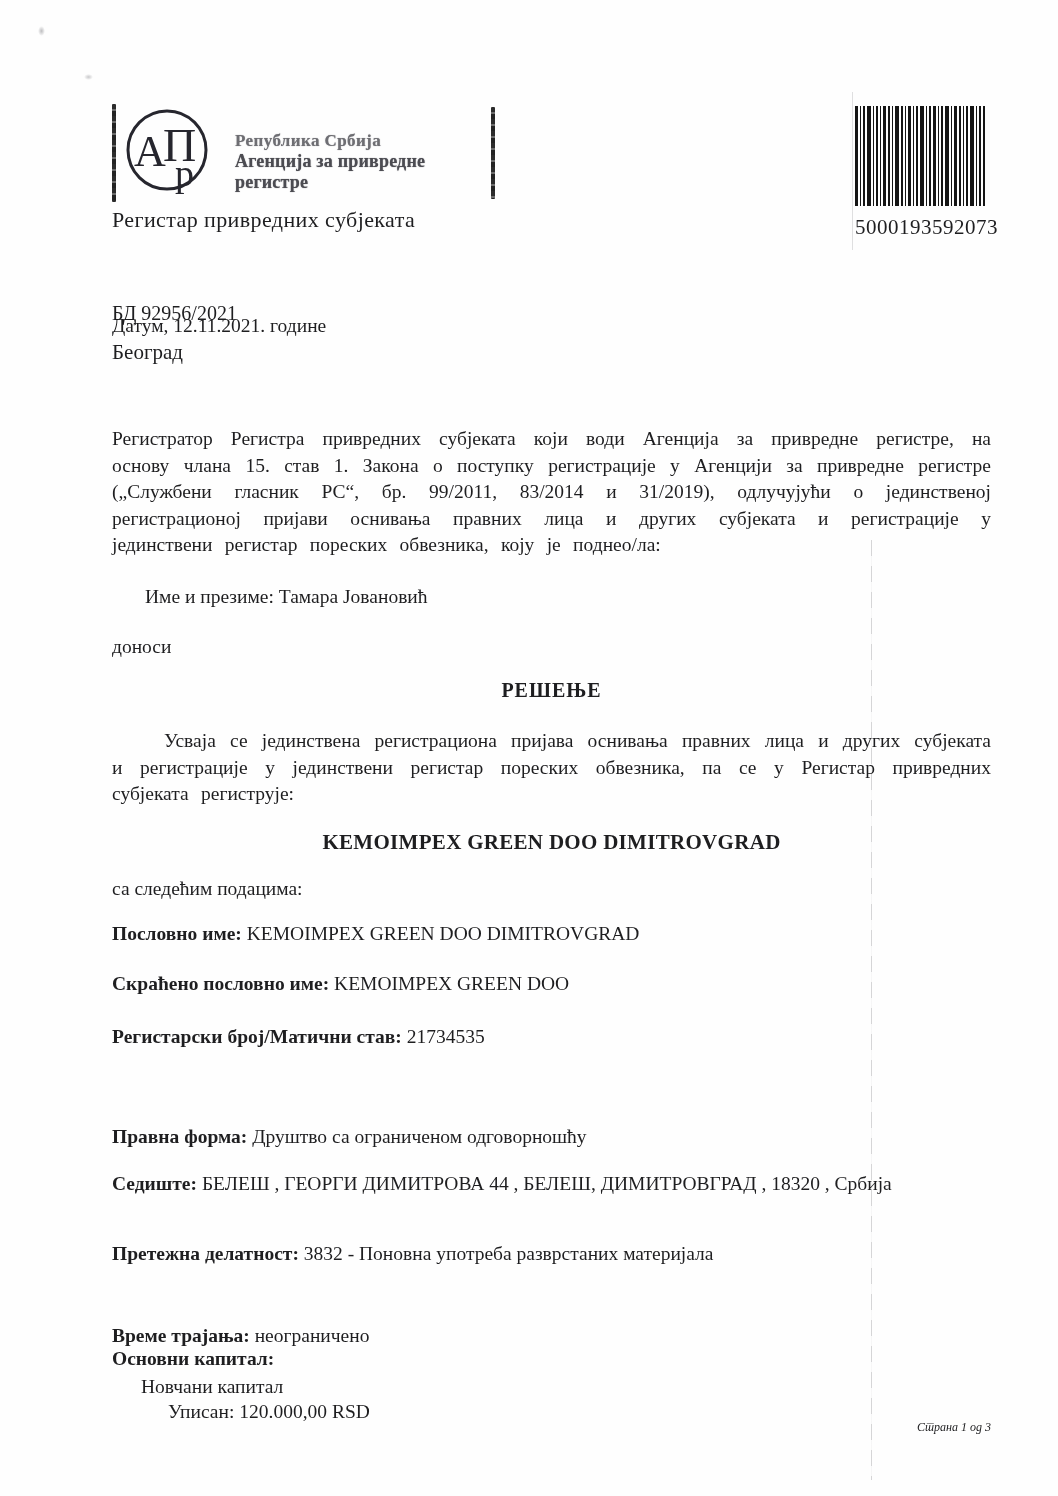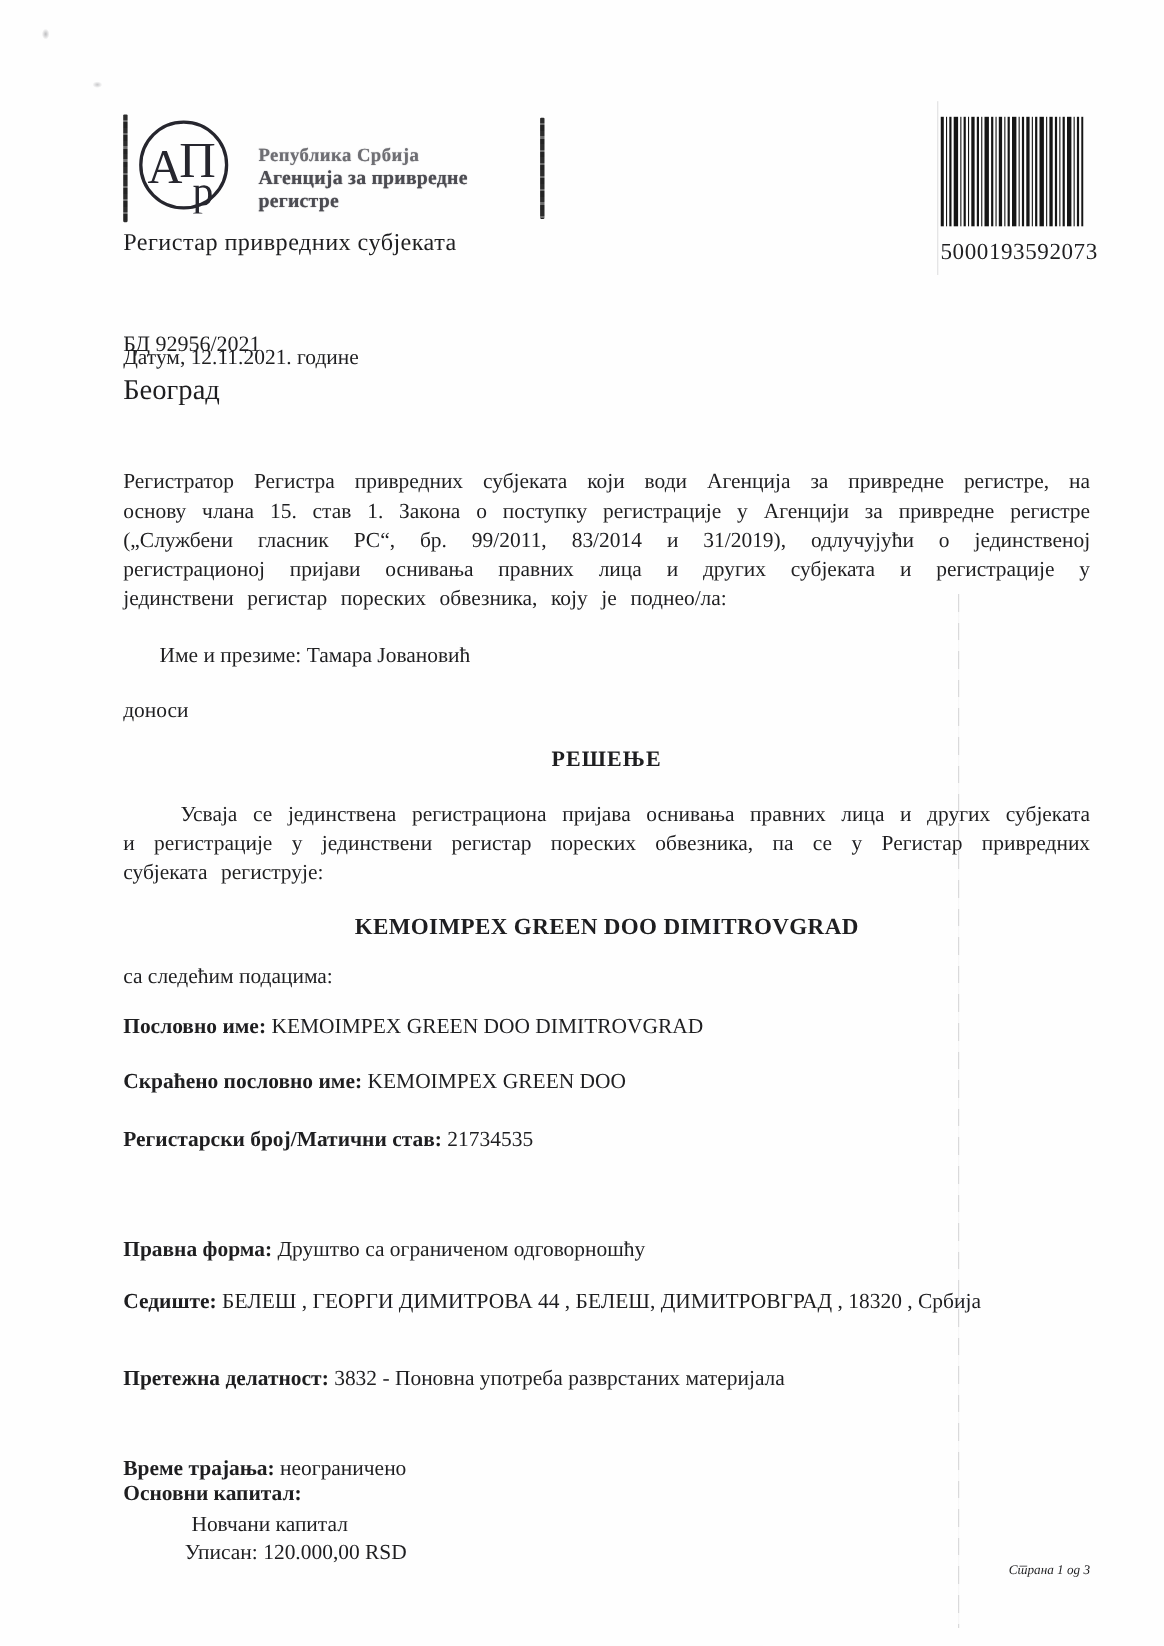--- a/index.html
+++ b/index.html
@@ -31,21 +31,21 @@
     font-size:18px;font-weight:700;color:#4c4c52;
     text-shadow:0 0 1px rgba(76,76,82,.8);letter-spacing:.2px;
   }
   .register-title{left:112px;top:207px;font-size:22px;letter-spacing:.4px;}
   
   .barcode-block{left:855px;top:106px;width:146px;text-align:left;}
   .barcode-num{font-size:21px;margin-top:5px;letter-spacing:.5px;white-space:nowrap;}
   
   .case-number{left:112px;top:262px;font-size:20px;margin-top:40px;}
   .date-line{left:112px;top:315px;font-size:19.5px;}
-  .city-line{left:112px;top:340px;font-size:26px;}
+  .city-line{left:112px;top:340px;font-size:21px;}
   
   .para{
     left:112px;width:879px;
     font-size:19.5px;line-height:26.5px;
     text-align:justify;word-spacing:7.5px;
   }
   .intro-para{top:426px;}
   .decision-para{top:728px;text-indent:52px;}
   .submitter-line{left:145px;top:586px;font-size:19.5px;}
   .donosi{left:112px;top:636px;font-size:19.5px;}
@@ -54,21 +54,21 @@
     font-size:20px;font-weight:700;letter-spacing:1px;
   }
   .company-heading{
     left:112px;top:830px;width:879px;text-align:center;
     font-size:21px;font-weight:700;letter-spacing:.3px;
   }
   .data-intro{left:112px;top:878px;font-size:19.5px;}
   .field{left:112px;font-size:19.5px;white-space:nowrap;}
   .b{font-weight:700;}
   .capital-heading{left:112px;top:1348px;font-size:19.5px;font-weight:700;}
-  .capital-type{left:141px;top:1376px;font-size:19.5px;margin-left:33px;}
+  .capital-type{left:141px;top:1376px;font-size:19.5px;}
   .capital-entry{left:168px;top:1401px;font-size:19.5px;}
   .footer-page{left:112px;top:1420px;width:879px;text-align:right;font-size:12px;font-style:italic;}
   
   .artifact-vline{
     left:871px;top:540px;width:1px;height:940px;
     background:repeating-linear-gradient(to bottom,rgba(120,120,125,.30) 0 16px,rgba(120,120,125,.06) 16px 26px);
   }
   .artifact-vline2{
     left:852px;top:92px;width:1px;height:158px;
     background:rgba(130,130,135,.25);

